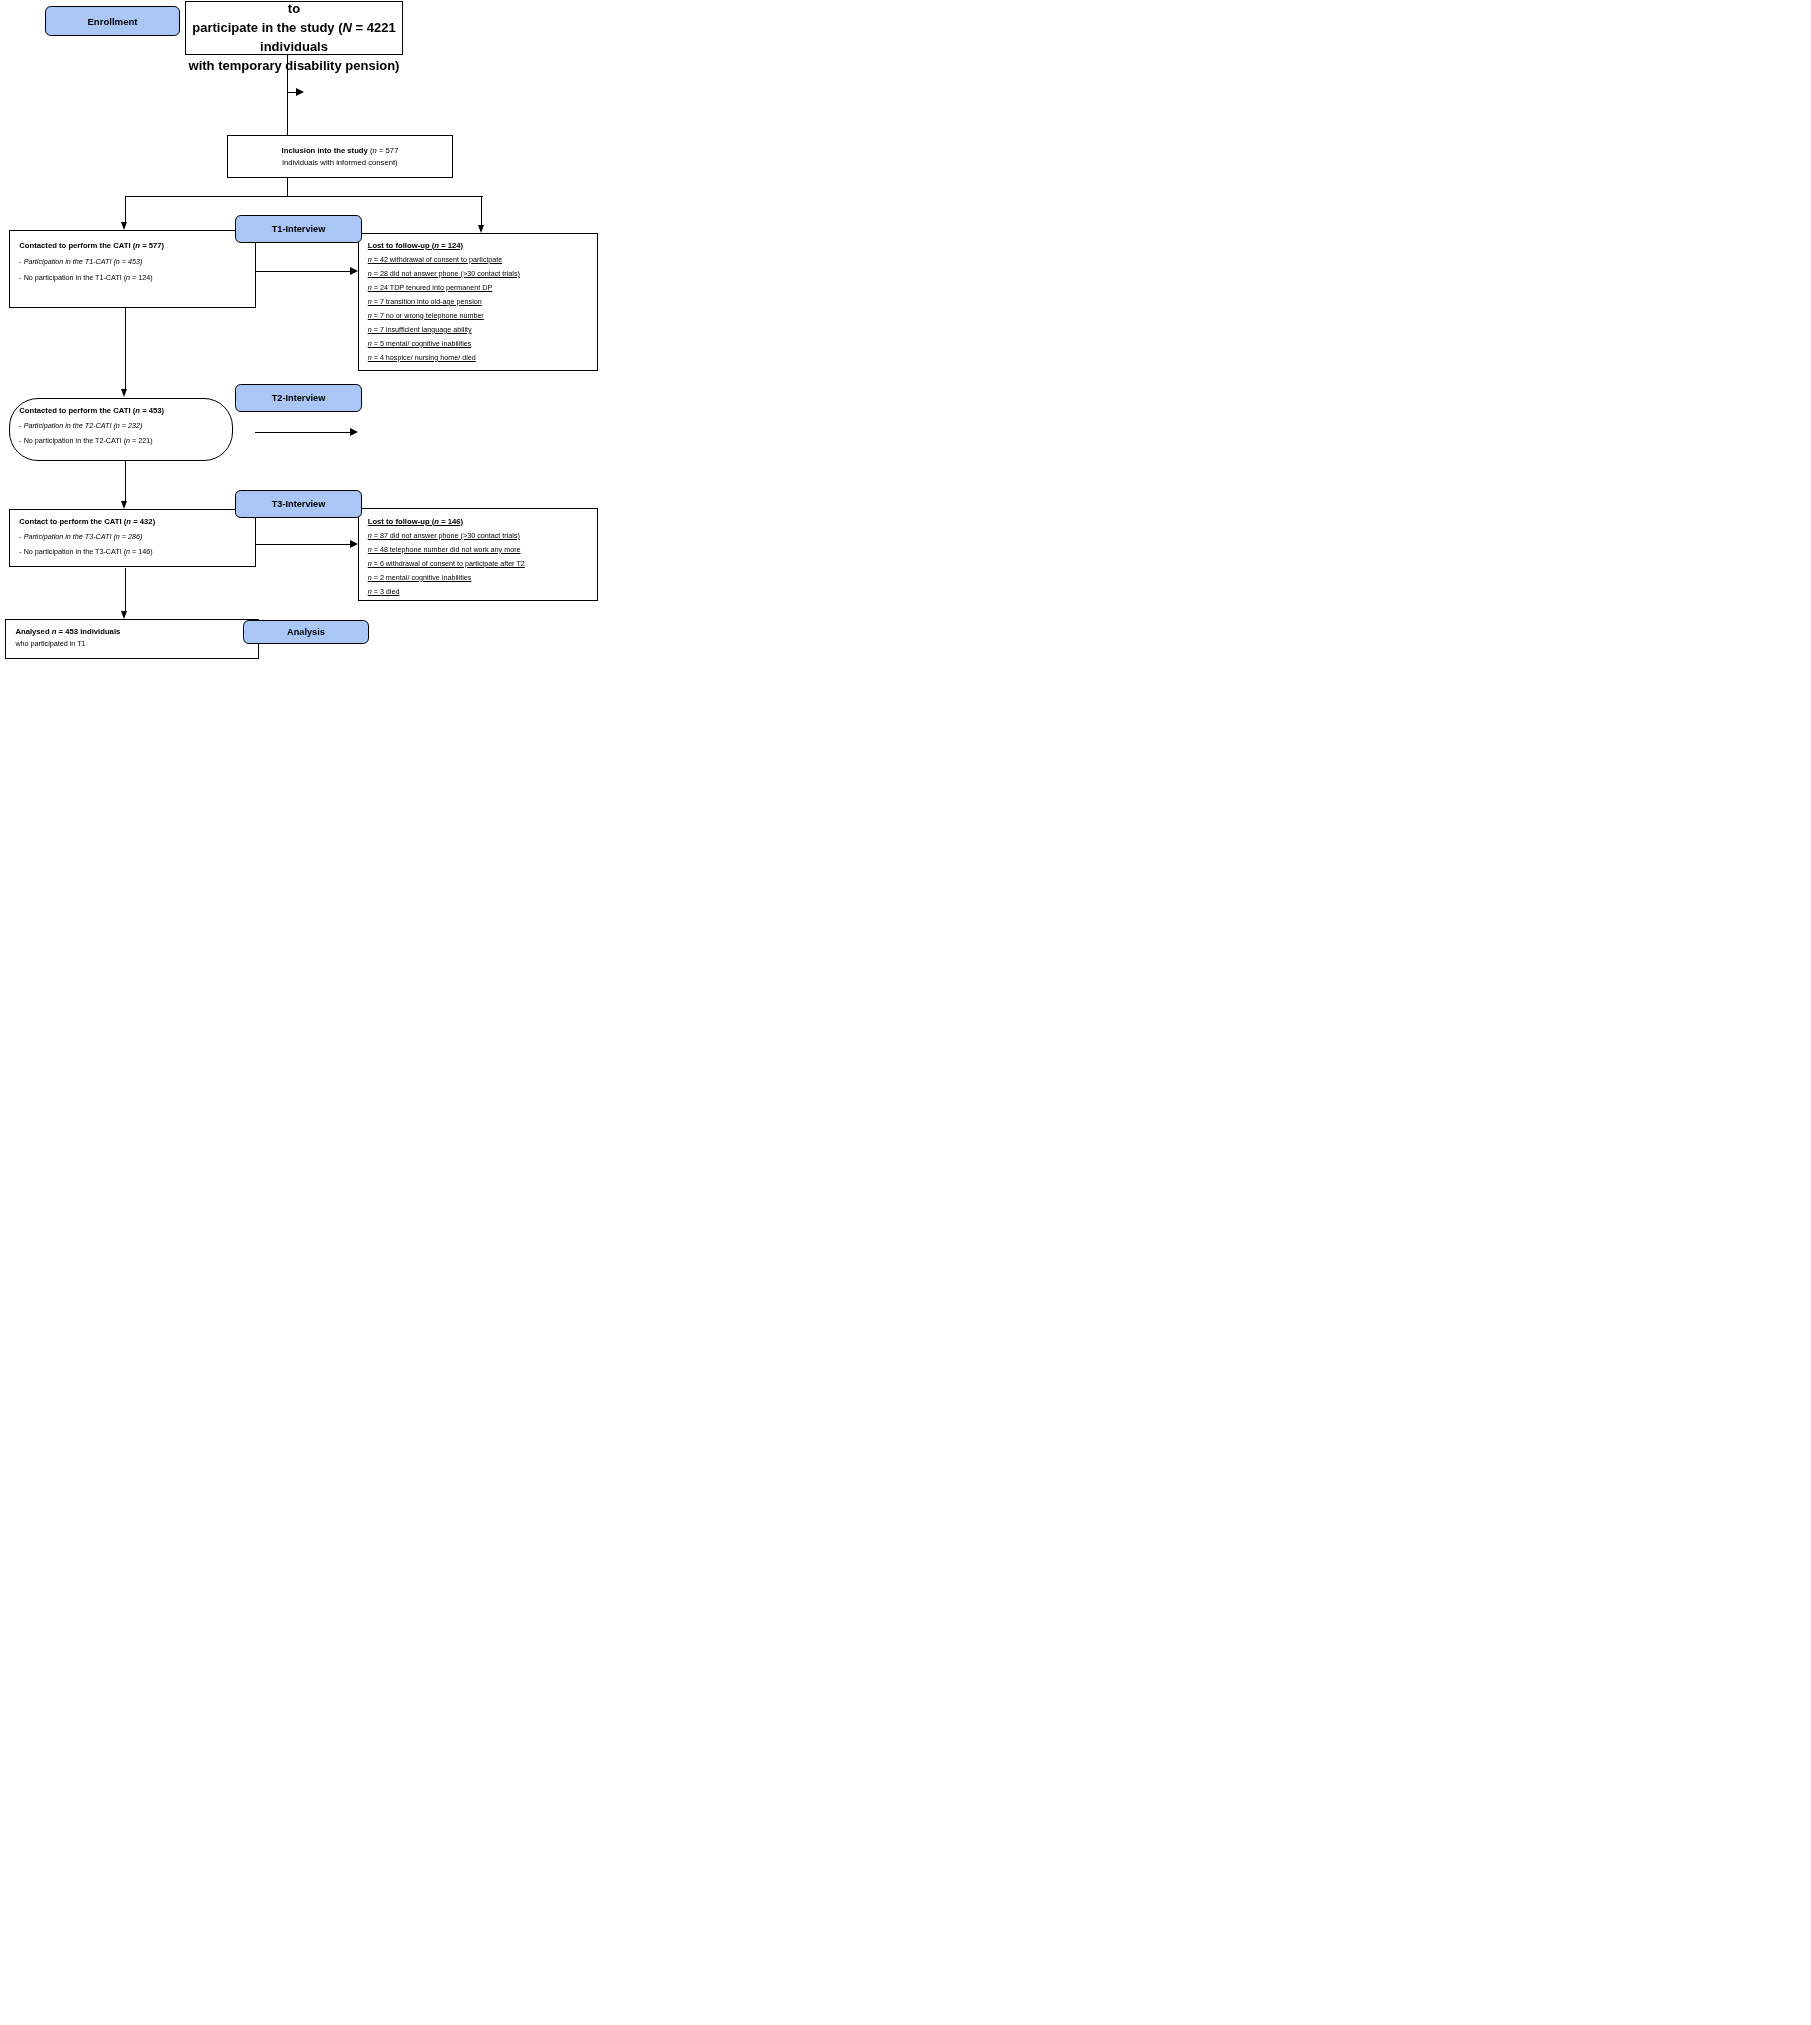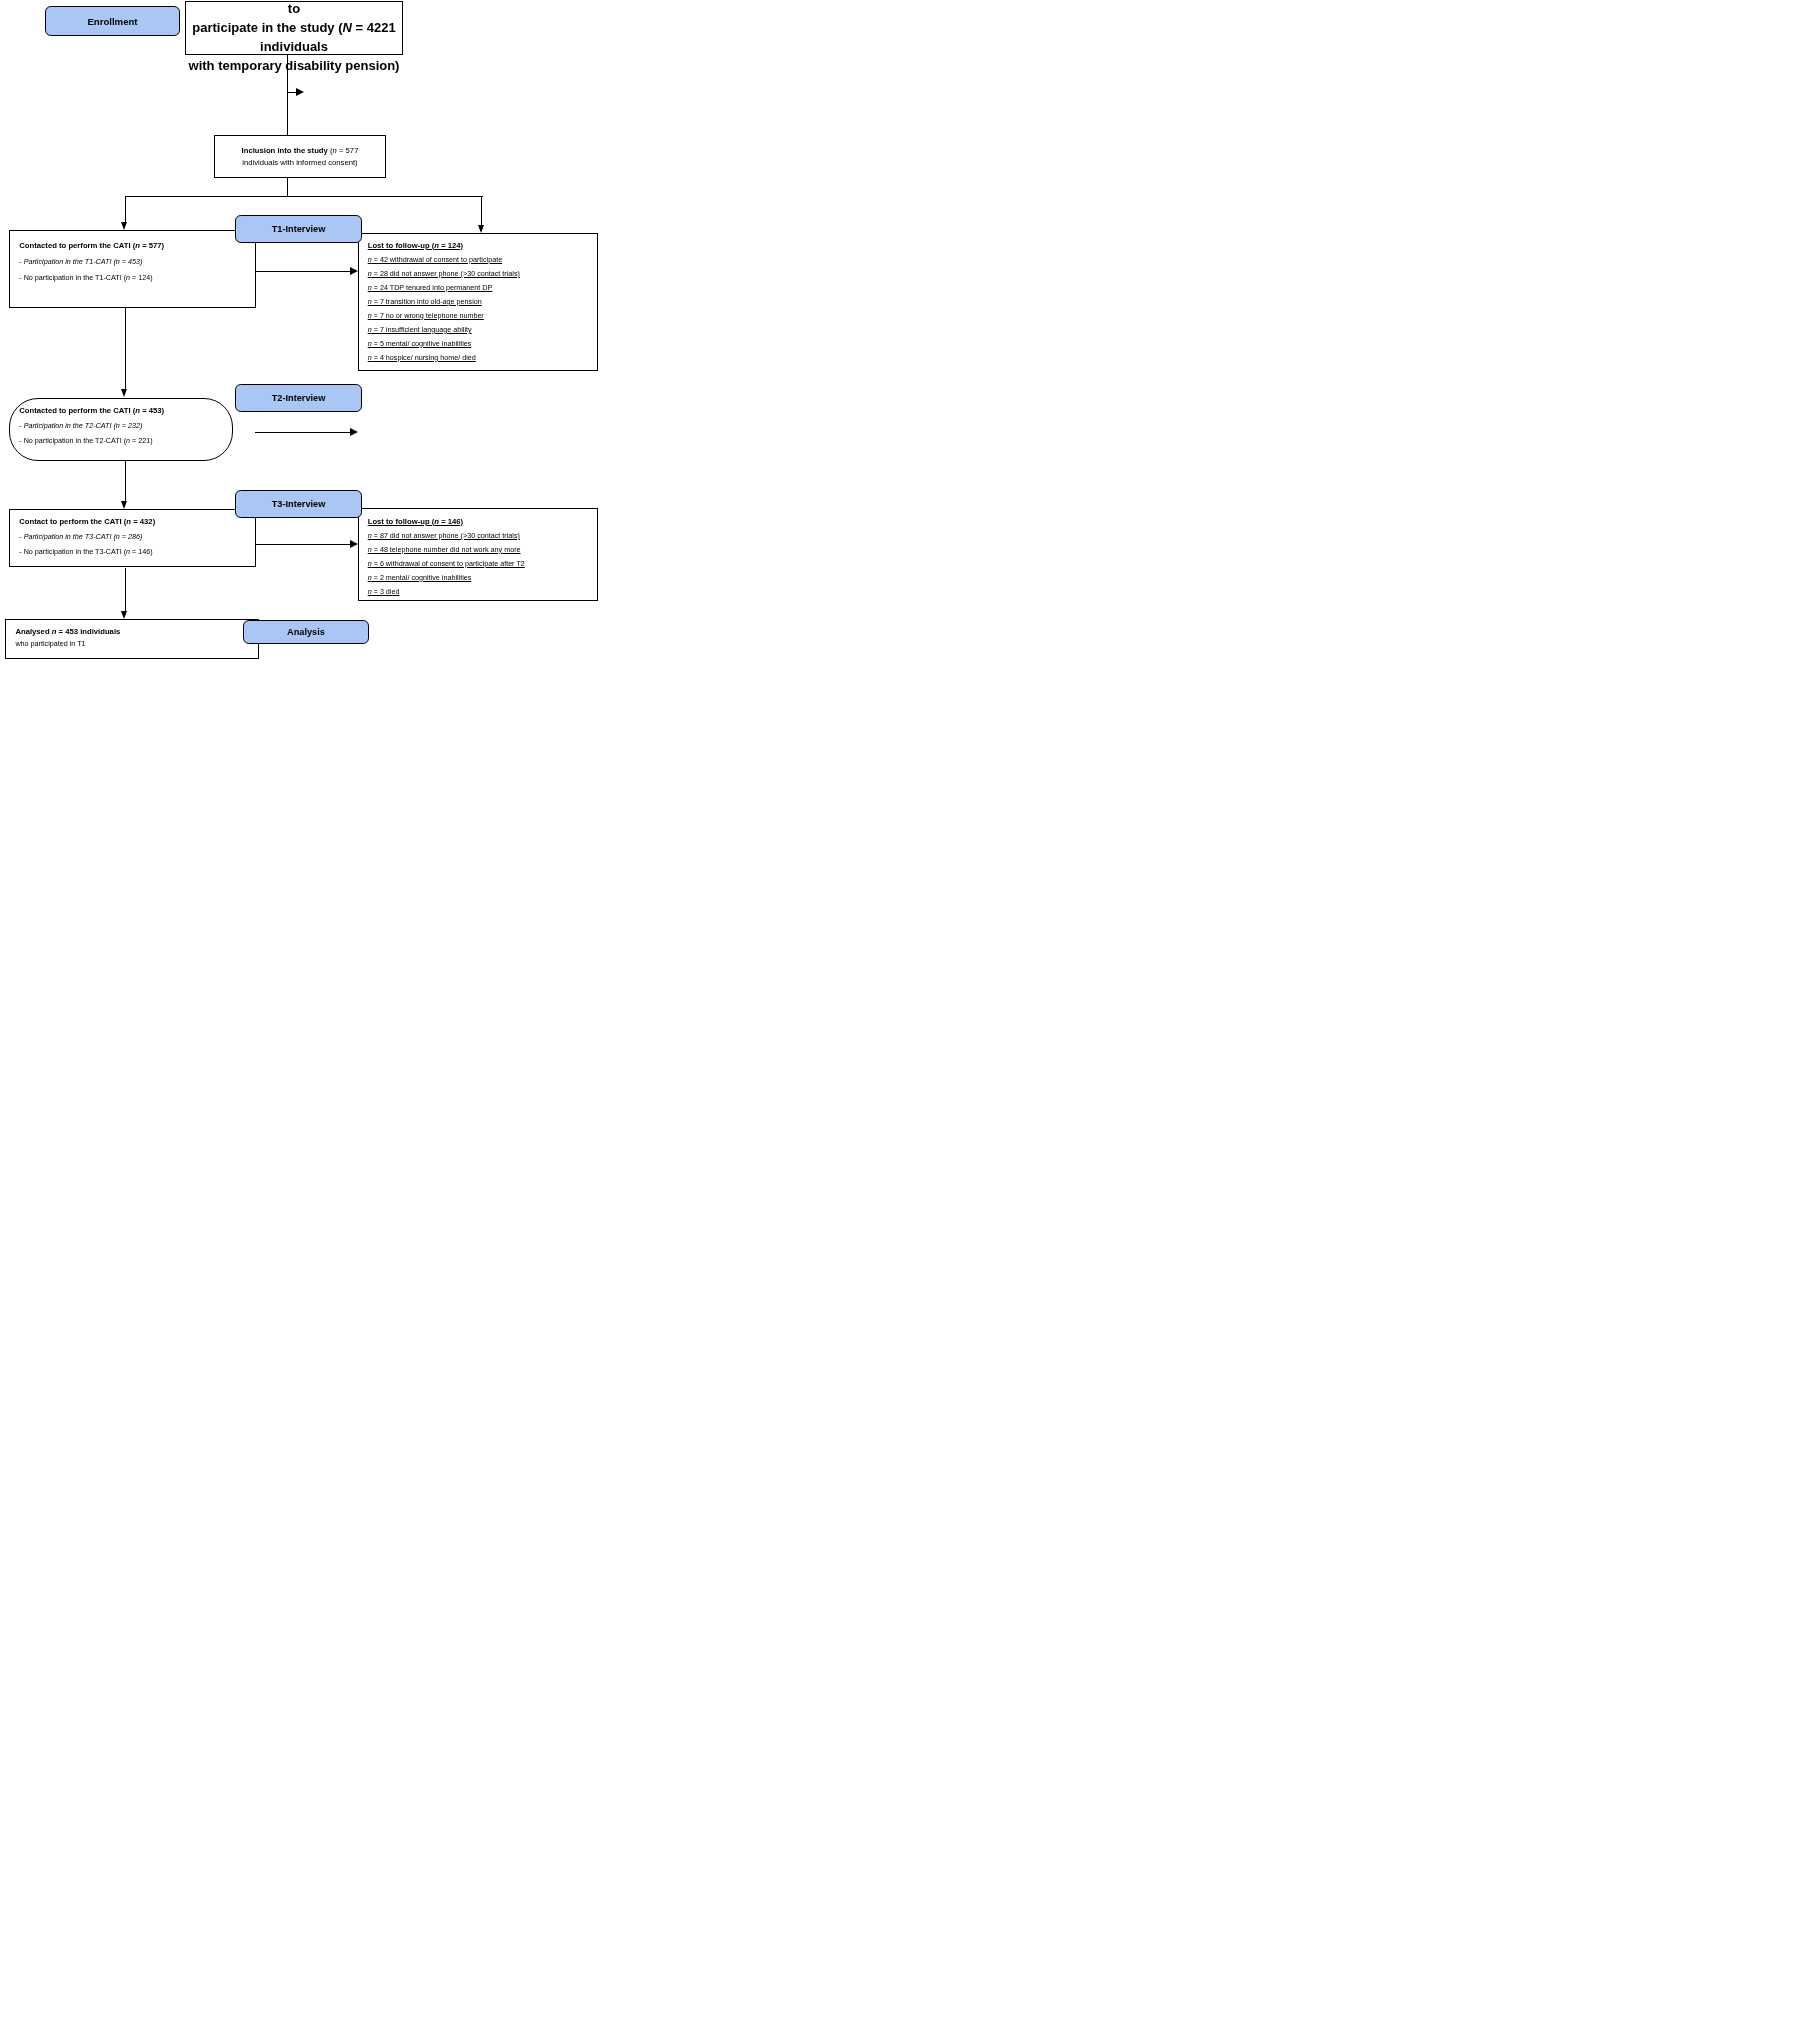--- a/index.html
+++ b/index.html
@@ -15,21 +15,21 @@
   i{font-style:italic;}
   b{font-weight:700;}
 
   
   #enroll{left:17px;top:6.3px;width:135px;height:30px;font-size:9.6px;margin-left:28px;}
   #assessed{left:185px;top:1.4px;width:218px;height:54px;}
   #assessed p{font-size:13px;line-height:1.45;}
   #excluded{left:305px;top:63px;width:298px;height:66px;padding:3.9px 5.8px 0 10.6px;}
   #excluded .t{margin-bottom:2.9px;}
   #excluded p{line-height:1.5;}
-  #inclusion{left:214px;top:135px;width:172px;height:43px;}
+  #inclusion{left:227px;top:135px;width:226px;height:43px;}
   #inclusion p{font-size:7.7px;line-height:1.5;}
 
   
   #t1c{left:8.7px;top:230px;width:247px;height:78px;padding:8.7px 5.8px 0 9.6px;}
   #t1c p + p{margin-top:5.8px;}
   #t2c{left:8.7px;top:398px;width:224px;height:63px;padding:5.8px 5.8px 0 9.6px;border-radius:29px;}
   #t2c p + p{margin-top:4.8px;}
   #t3c{left:8.7px;top:509px;width:247px;height:58px;padding:5.8px 5.8px 0 9.6px;}
   #t3c p + p{margin-top:4.8px;}
   #t1b{left:235px;top:215px;width:127px;height:28px;font-size:9.2px;}

